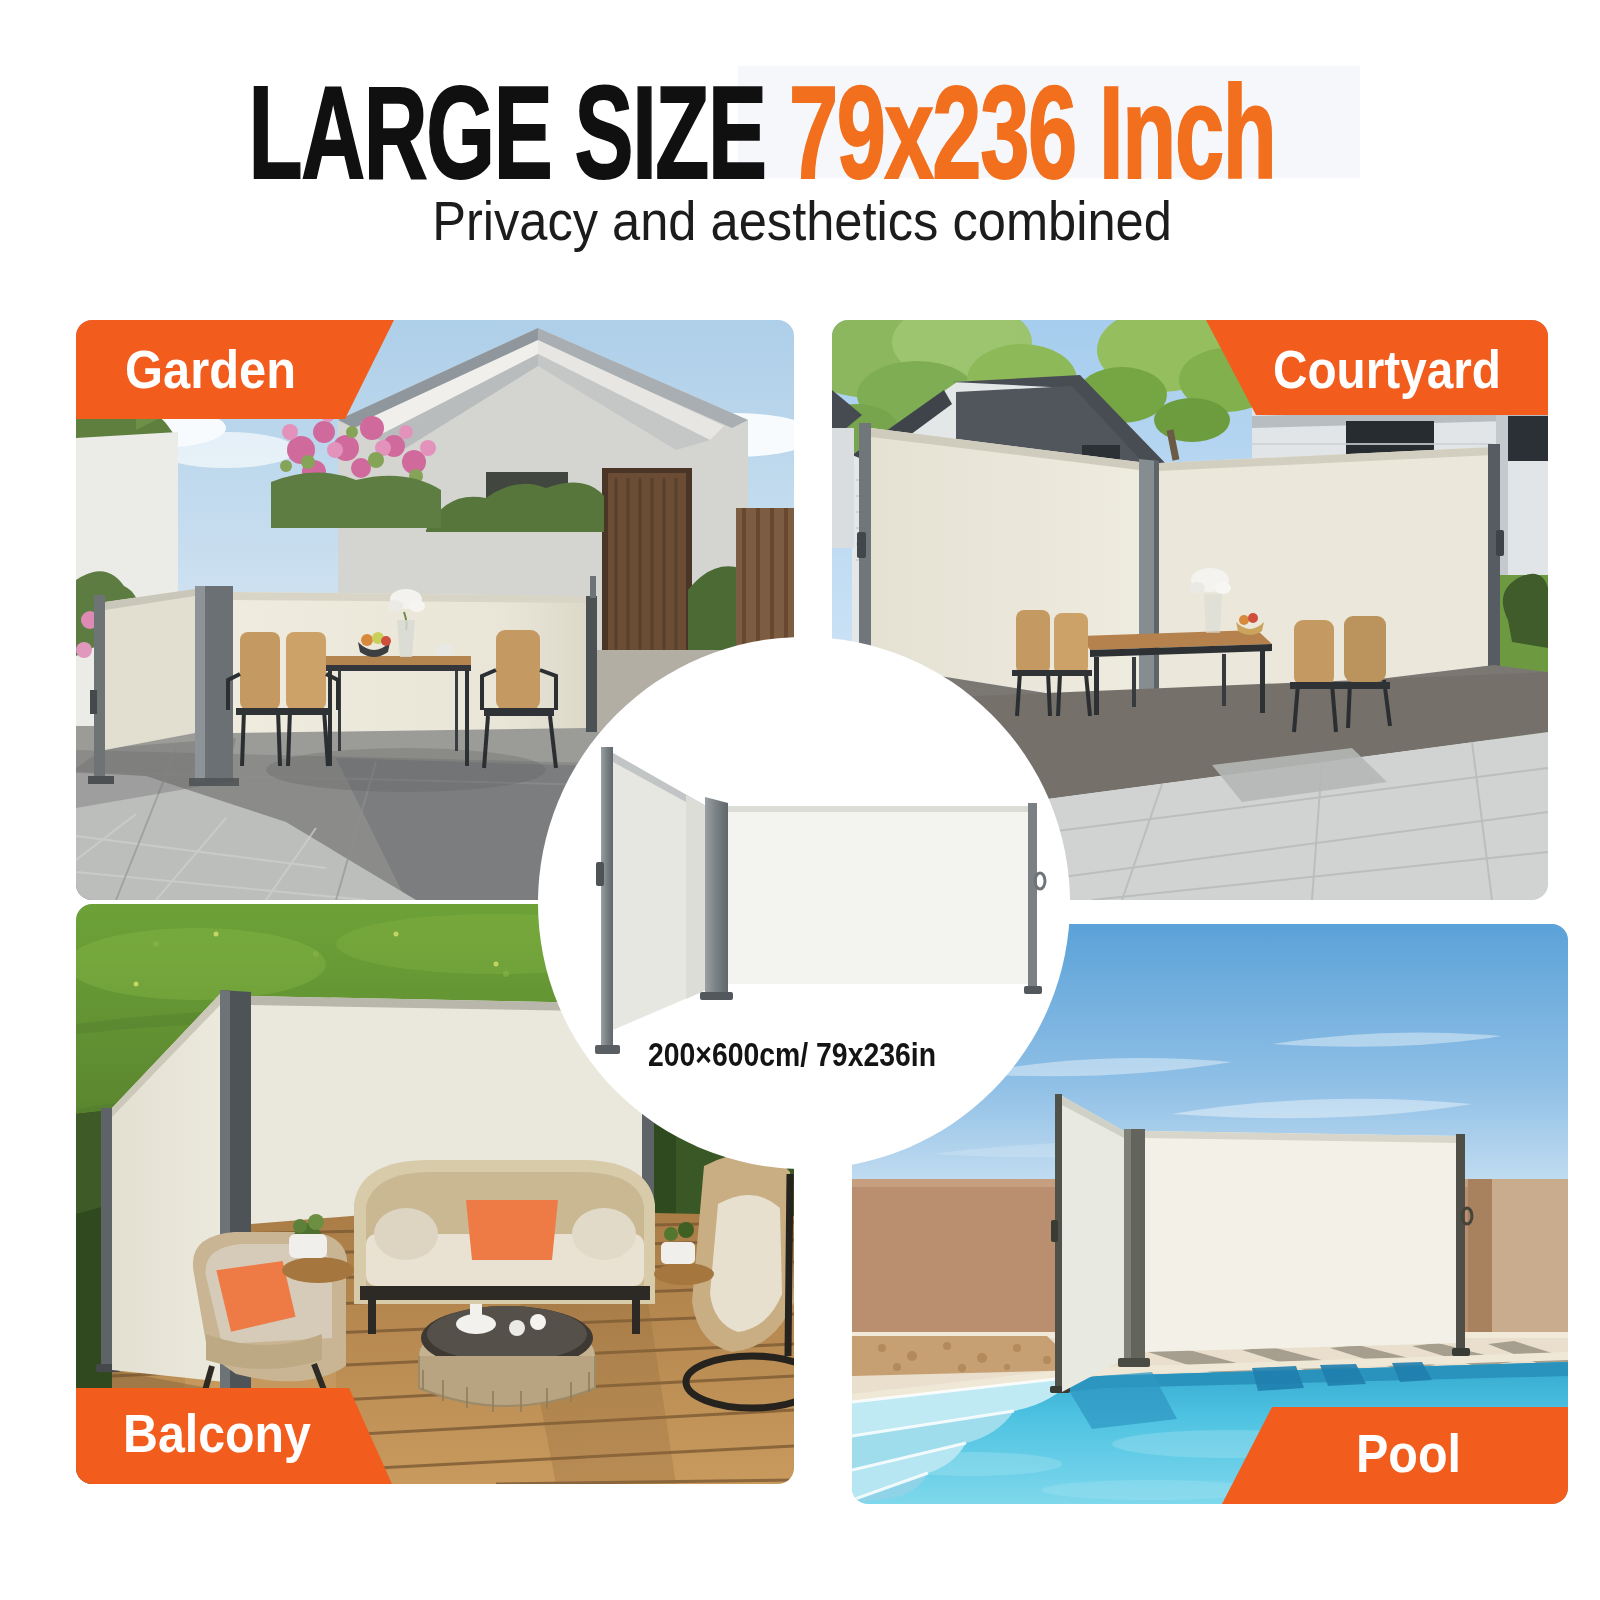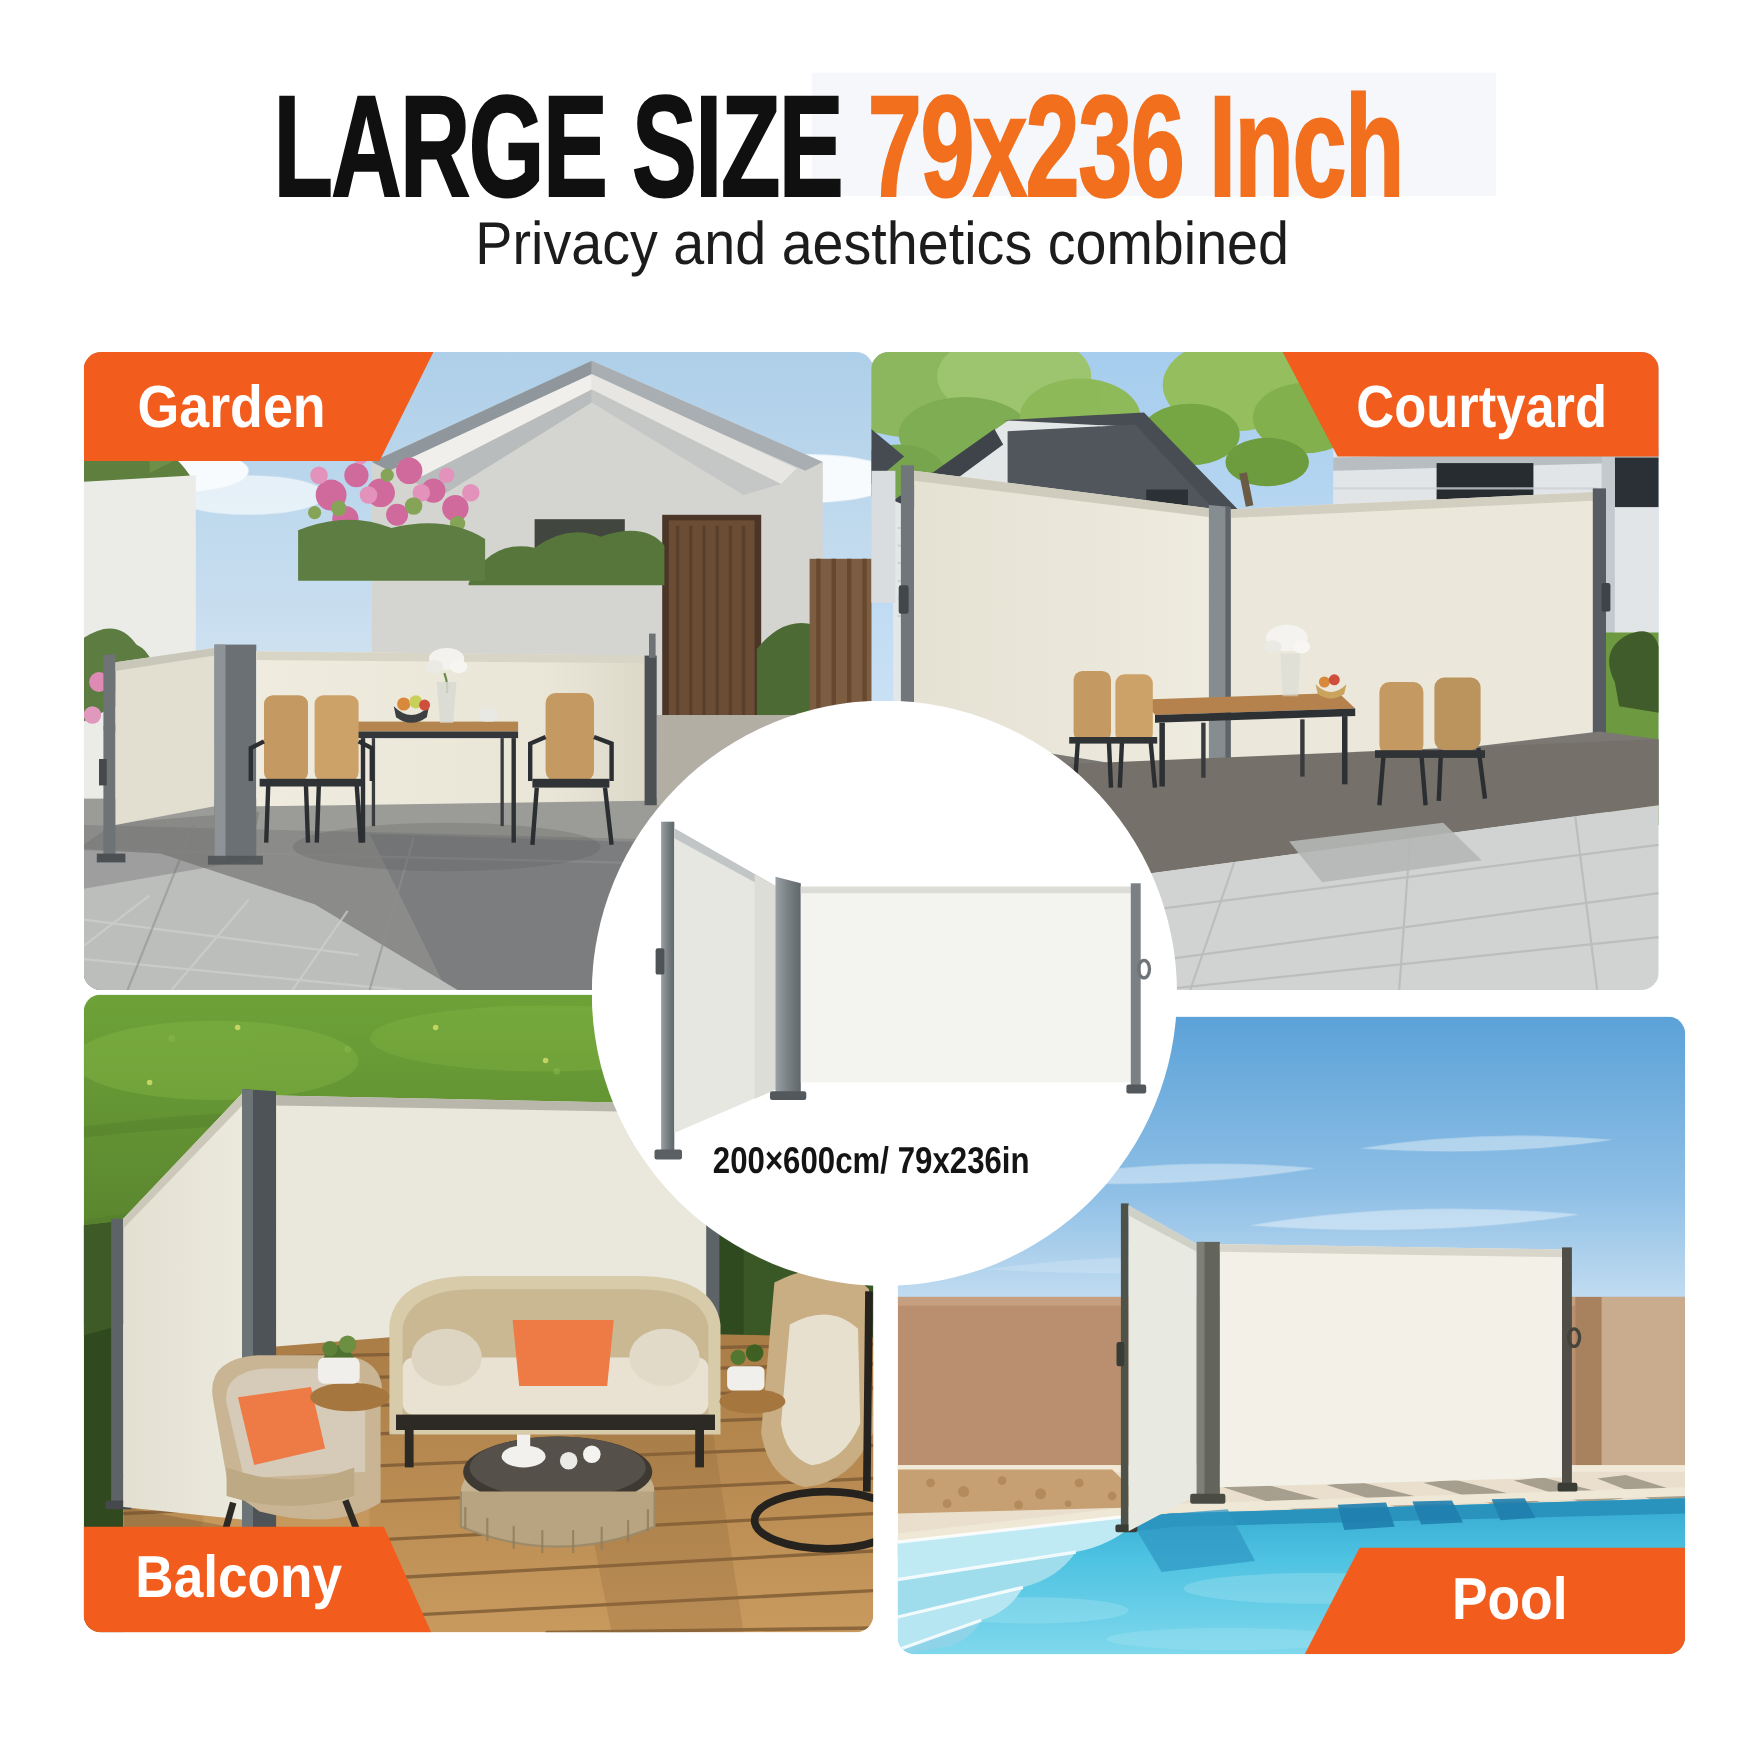--- a/index.html
+++ b/index.html
@@ -210,21 +210,21 @@
         <circle cx="310" cy="321" r="5" fill="#cf4f3d"></circle>
 </g>
 
 <rect x="360" y="324" width="16" height="12" rx="5" fill="#e8e9e6" opacity="0.9"></rect>
 
 <polygon points="0,0 318,0 269,99 0,99" fill="#f25c1d"></polygon>
 <text x="49" y="68" font-size="54" font-weight="bold" fill="#ffffff" textLength="171" lengthAdjust="spacingAndGlyphs">Garden</text>
 </svg>
 </div>
 
-<div class="photo" style="left:792px;top:320px;width:716px;height:580px">
+<div class="photo" style="left:832px;top:320px;width:716px;height:580px">
 <svg width="716" height="580" viewBox="0 0 716 580">
 <defs>
 <linearGradient id="csky" x1="0" y1="0" x2="0" y2="1">
 <stop offset="0" stop-color="#a6cdee"></stop>
           <stop offset="1" stop-color="#d6e8f7"></stop>
 </linearGradient>
 <linearGradient id="cfabL" x1="0" y1="0" x2="1" y2="0">
 <stop offset="0" stop-color="#e5e2d4"></stop>
           <stop offset="1" stop-color="#eeebdf"></stop>
 </linearGradient>
@@ -522,21 +522,21 @@
 <rect x="585" y="338" width="34" height="22" rx="5" fill="#f0efeb"></rect>
 <circle cx="595" cy="330" r="7" fill="#54772f"></circle>
         <circle cx="610" cy="326" r="8" fill="#3f6023"></circle>
 </g>
 
 <polygon points="0,484 273,484 316,580 0,580" fill="#f25c1d"></polygon>
 <text x="47" y="548" font-size="54" font-weight="bold" fill="#ffffff" textLength="188" lengthAdjust="spacingAndGlyphs">Balcony</text>
 </svg>
 </div>
 
-<div class="photo" style="left:816px;top:924px;width:716px;height:580px">
+<div class="photo" style="left:852px;top:924px;width:716px;height:580px">
 <svg width="716" height="580" viewBox="0 0 716 580">
 <defs>
 <linearGradient id="psky" x1="0" y1="0" x2="0" y2="1">
 <stop offset="0" stop-color="#5ba2d8"></stop>
           <stop offset="0.6" stop-color="#90c0e6"></stop>
           <stop offset="1" stop-color="#c8e0f2"></stop>
 </linearGradient>
 <linearGradient id="pwater" x1="0" y1="0" x2="0" y2="1">
 <stop offset="0" stop-color="#35a9cf"></stop>
           <stop offset="0.4" stop-color="#4fc3e2"></stop>

